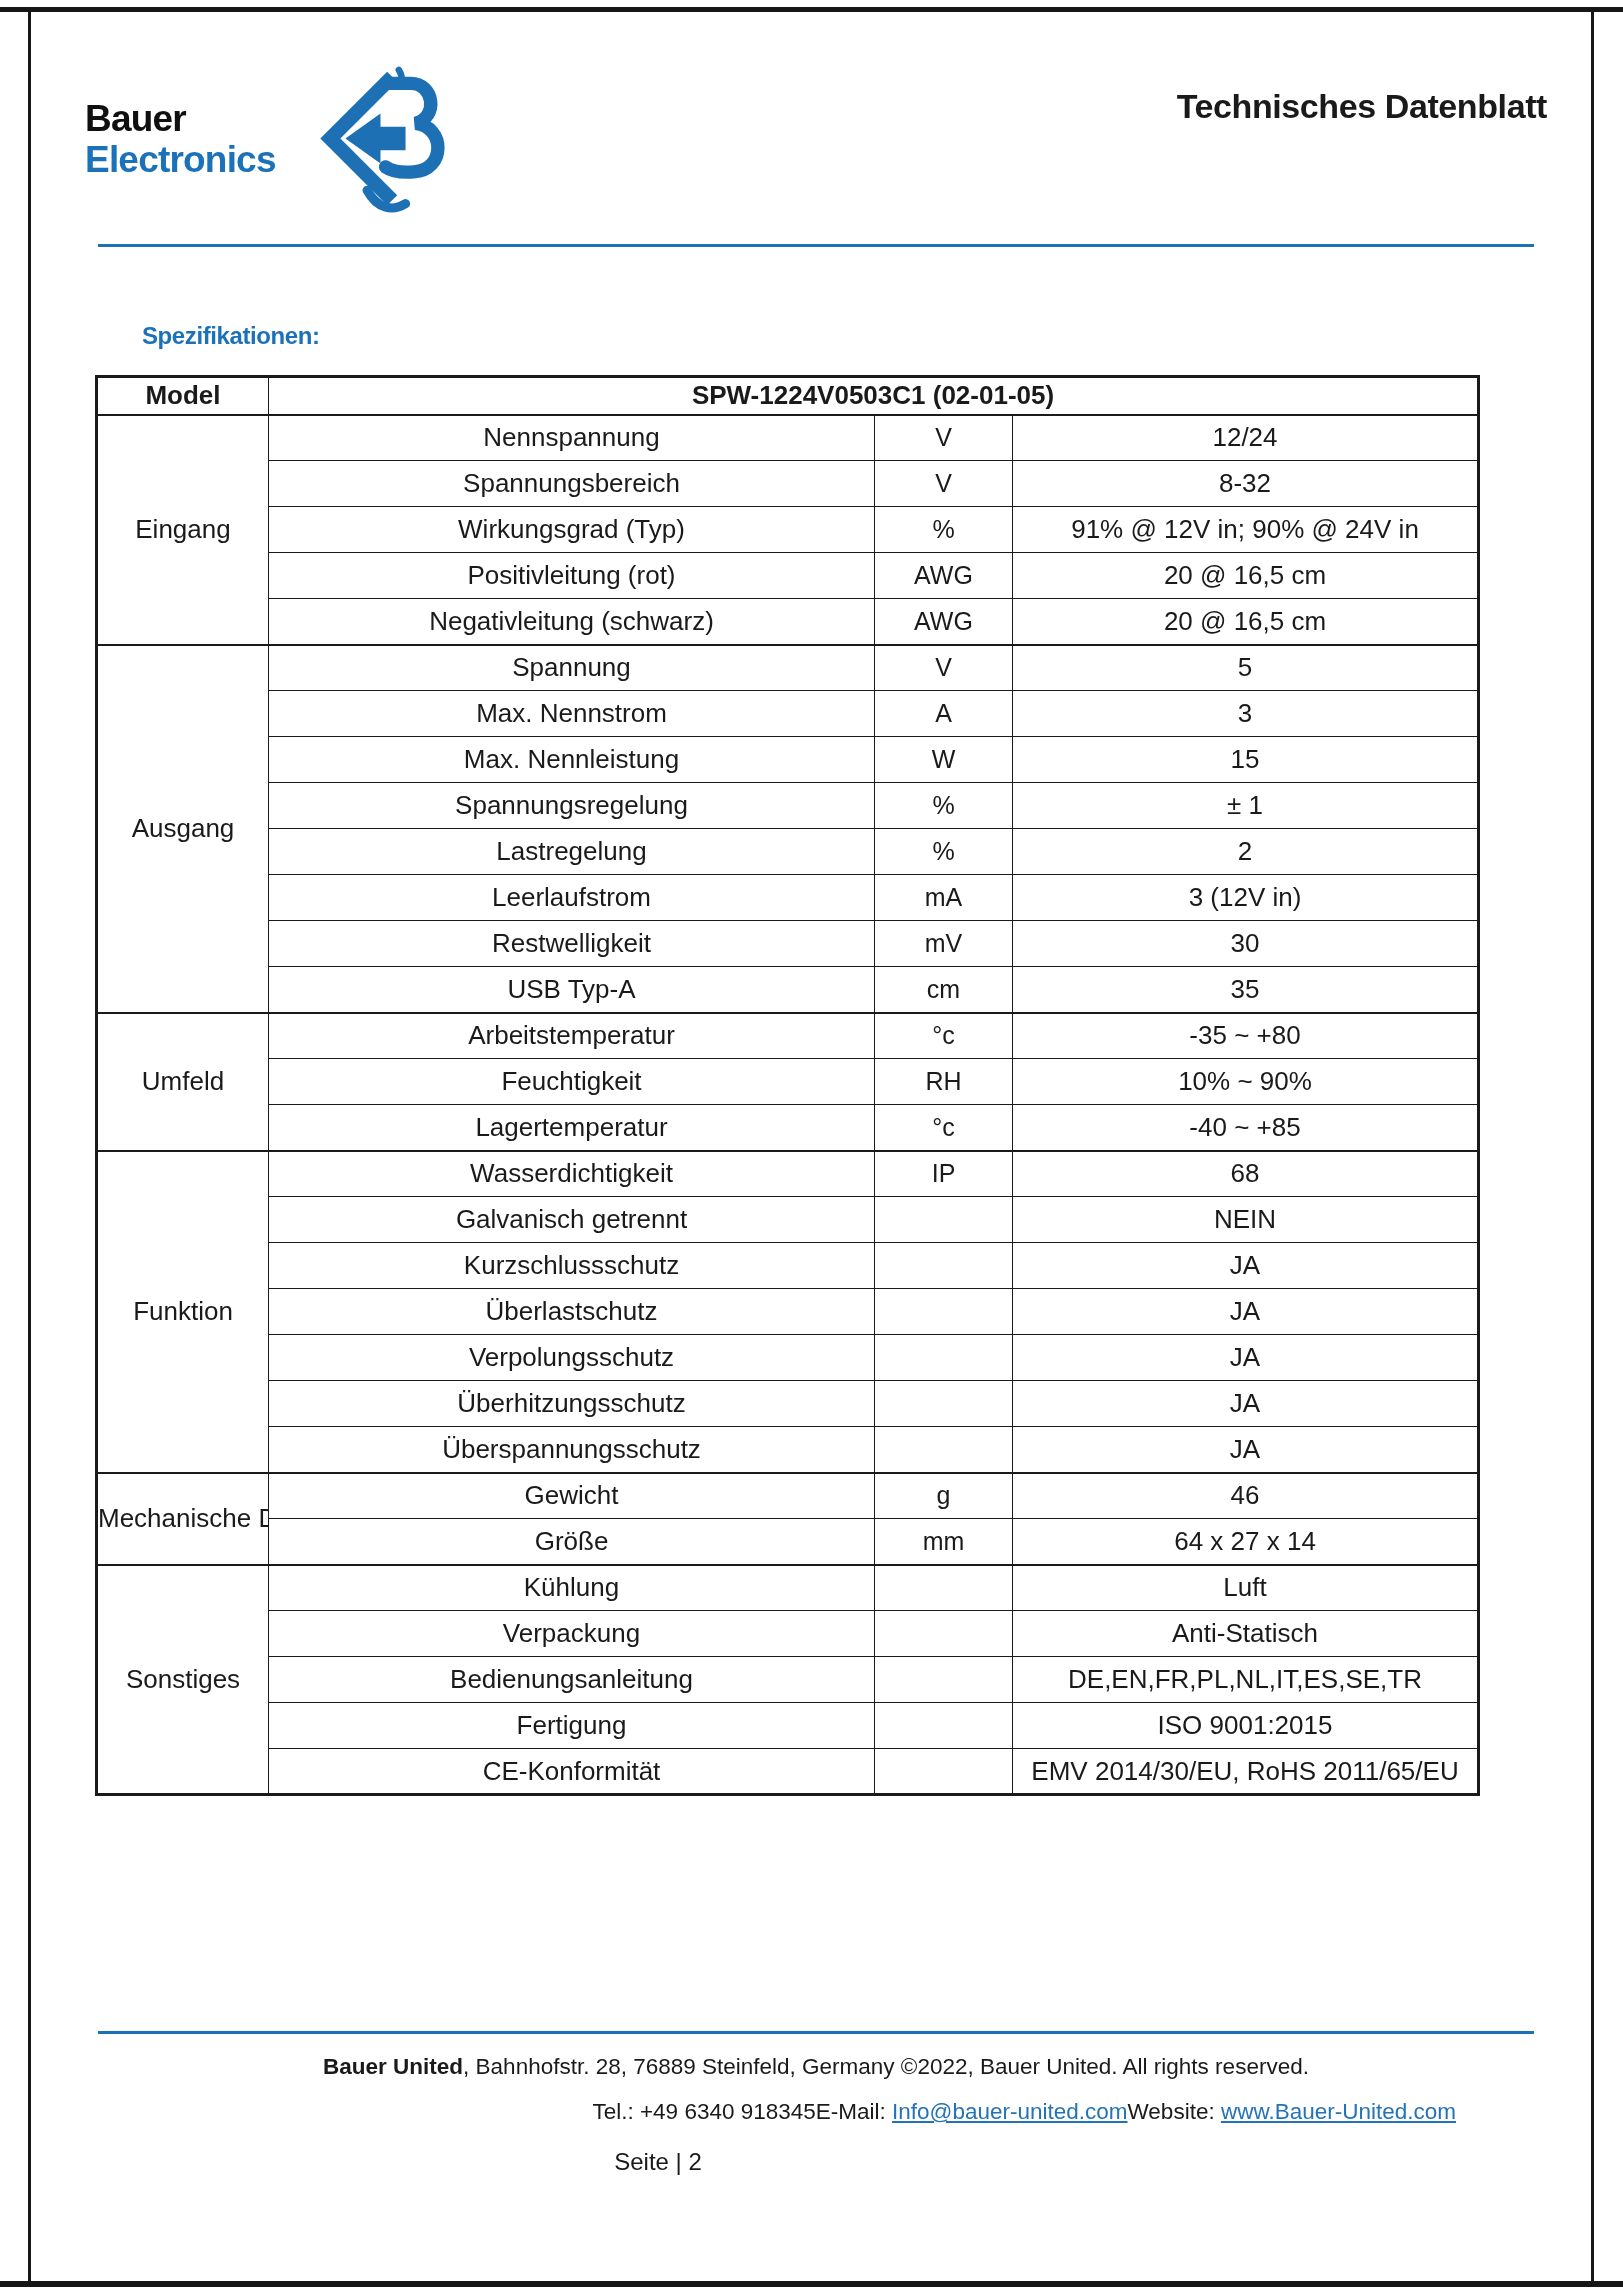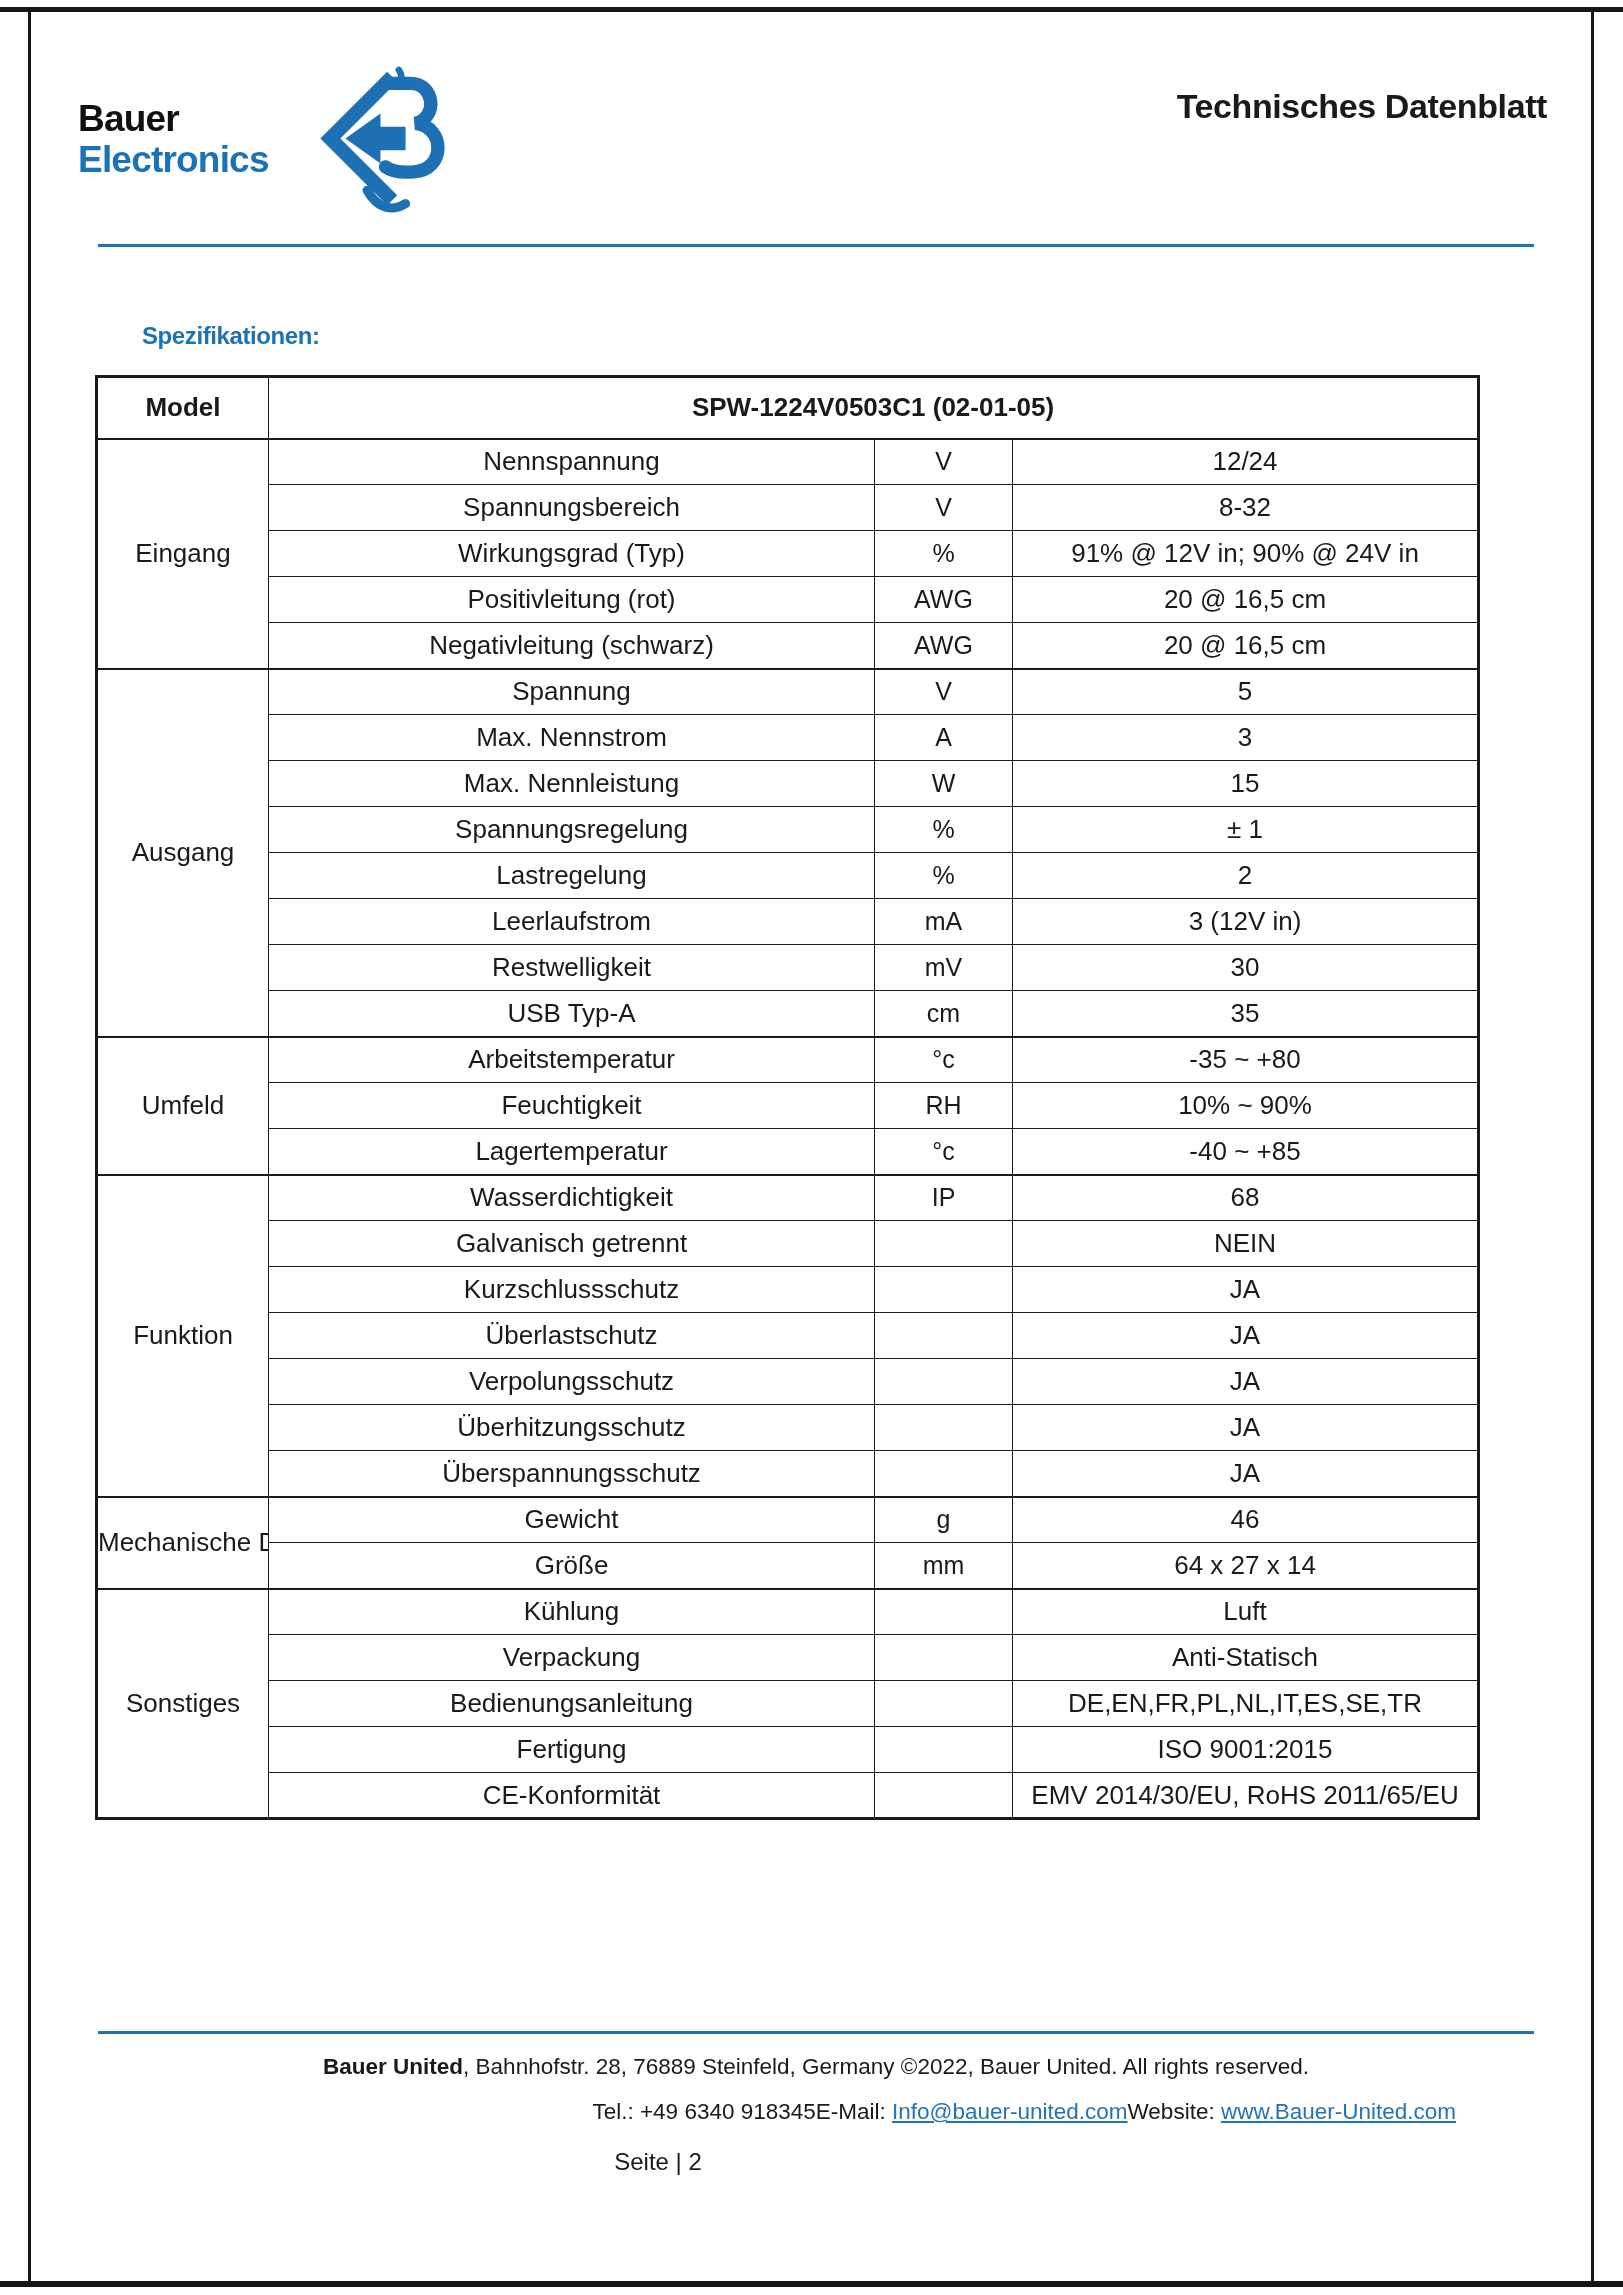--- a/index.html
+++ b/index.html
@@ -15,21 +15,21 @@
   }
   .abs{position:absolute;}
 
   
   .frame-line-top{left:0;top:6.7px;width:1623px;height:5px;background:#161616;}
   .frame-line-bottom{left:0;top:2281px;width:1623px;height:5.8px;background:#161616;}
   .frame-left{left:27.5px;top:6.7px;width:3.3px;height:2280px;background:#161616;}
   .frame-right{left:1591px;top:6.7px;width:3.3px;height:2280px;background:#161616;}
 
   
-  .logo-text{left:78px;top:98px;font-weight:bold;font-size:37px;line-height:41px;letter-spacing:-0.8px;color:#101010;}
+  .logo-text{left:85px;top:98px;font-weight:bold;font-size:37px;line-height:41px;letter-spacing:-0.8px;color:#101010;}
   .logo-text .blue{color:var(--accent);}
   .logo-icon{left:312px;top:65px;width:147px;height:152px;}
   .header-right{right:76px;top:87px;text-align:left;}
   .doc-title{font-size:34px;font-weight:bold;letter-spacing:-0.4px;}
   .doc-subtitle{font-size:38px;font-weight:400;margin-top:8.3px;letter-spacing:0.4px;}
   .header-rule{left:98px;top:244px;width:1436px;height:3.3px;background:var(--accent);}
 
   .section-heading{left:142px;top:322px;font-size:24px;font-weight:bold;color:var(--accent);letter-spacing:-0.4px;}
 
   
@@ -37,21 +37,21 @@
     position:absolute;left:95px;top:375px;width:1381px;
     border-collapse:collapse;table-layout:fixed;
     border:3.3px solid var(--ink);
   }
   table.spec th,table.spec td{
     border:1.7px solid var(--ink);
     text-align:center;vertical-align:middle;
     font-size:26px;line-height:1.1;color:var(--ink);
     overflow:hidden;white-space:nowrap;
   }
-  table.spec thead th{height:62px;font-weight:bold;border-bottom-width:2.5px;}
+  table.spec thead th{height:38px;font-weight:bold;border-bottom-width:2.5px;}
   table.spec tbody td{height:46px;font-weight:400;}
   table.spec tr.section-start td{border-top-width:2.5px;}
   table.spec td.cat{border-left-width:3.3px;}
   table.spec td.unit{font-size:25px;}
 
   
   .footer-rule{left:98px;top:2031px;width:1436px;height:3.3px;background:var(--accent);}
   .footer-line1{left:98px;top:2054px;width:1436px;text-align:center;font-size:22.5px;}
   .footer-line1 b{font-weight:bold;}
   .footer-line2{left:127px;top:2099px;width:1329px;display:flex;justify-content:flex-end;font-size:22.5px;}

